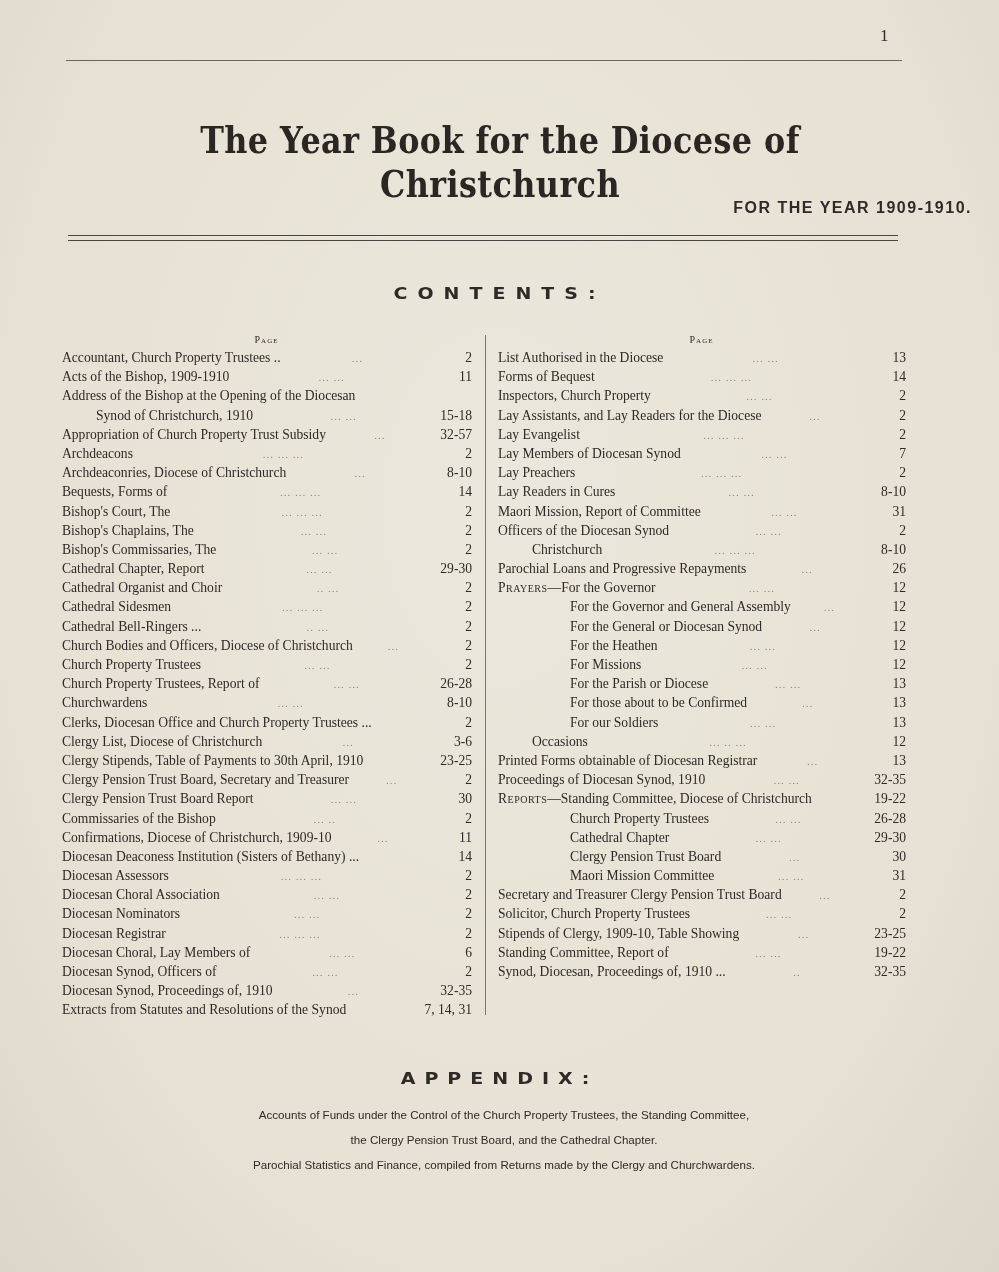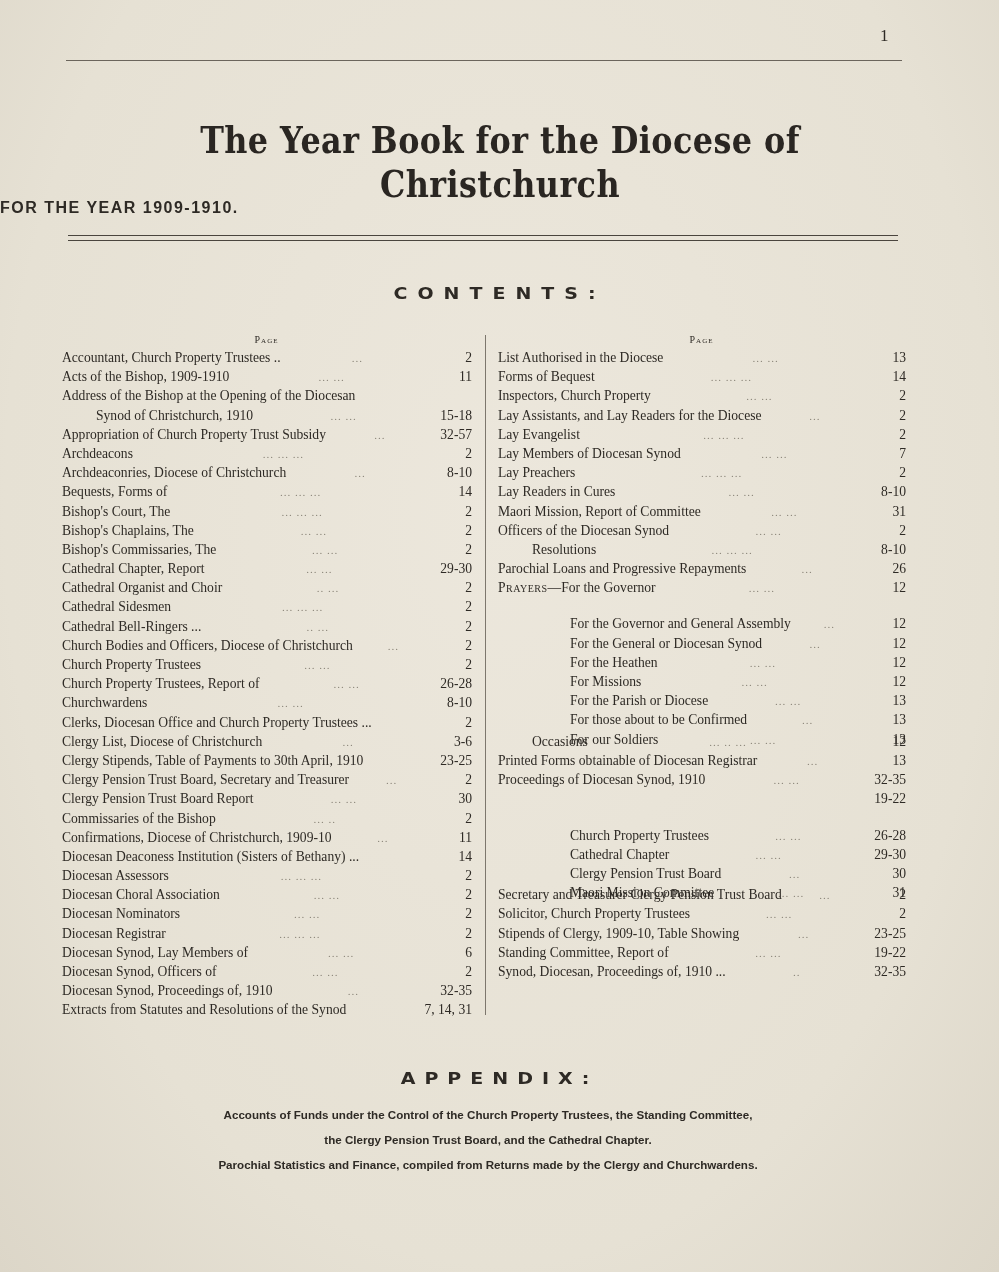--- a/index.html
+++ b/index.html
@@ -13,47 +13,47 @@
   .page { position: absolute; inset: 0; background: radial-gradient(ellipse at 50% 40%, #ece7dc 0%, #e6e1d4 70%, #dcd6c8 100%); }
   .pagenum { position: absolute; left: 880px; top: 26px; font-size: 17px; font-family: "Liberation Serif", serif; }
   .rule-top { position: absolute; left: 66px; top: 60px; width: 836px; border-top: 1px solid #6b655c; }
   .title {
     position: absolute; left: 60px; top: 118px; width: 880px; text-align: center;
     font-family: "DejaVu Serif", serif; font-weight: bold; font-size: 37px; letter-spacing: 0.5px;
     transform: scaleX(0.86); transform-origin: center;
     color: #2a2622;
   }
   .subtitle {
-    position: absolute; left: 0; top: 199px; width: 972px; text-align: left;
+    position: absolute; left: 0; top: 199px; width: 972px; text-align: right;
     font-family: "Liberation Sans", sans-serif; font-weight: bold; font-size: 16px; letter-spacing: 1.5px;
   }
   .double-rule { position: absolute; left: 68px; top: 235px; width: 830px; height: 4px; border-top: 1.5px solid #4a453e; border-bottom: 1px solid #4a453e; }
   .contents-h {
     position: absolute; left: 0; top: 282px; width: 999px; text-align: center;
     font-family: "DejaVu Sans", sans-serif; font-weight: bold; font-size: 19px; letter-spacing: 10px;
     transform: scaleY(0.8);
   }
   .col-divider { position: absolute; left: 485px; top: 335px; height: 680px; border-left: 1px solid #7d776d; }
   .col { position: absolute; font-family: "Liberation Serif", serif; font-size: 13.6px; }
   .col.left { left: 62px; top: 332px; width: 410px; }
   .col.right { left: 498px; top: 332px; width: 408px; }
   .page-head { text-align: center; font-size: 10px; letter-spacing: 1px; font-variant: small-caps; height: 16px; line-height: 16px; padding-right: 1px; }
   .row { display: flex; align-items: baseline; height: 19.2px; line-height: 19.2px; white-space: nowrap; }
   .row .t { flex: 0 0 auto; }
   .row .d { flex: 1 1 auto; text-align: center; color: #8a8478; font-size: 11px; letter-spacing: 1px; overflow: hidden; }
   .row .p { flex: 0 0 auto; text-align: right; min-width: 38px; }
-  .row.indent2 .t { padding-left: 72px; margin-top: 17px; }
+  .row.indent2 .t { padding-left: 72px; }
   .row.cont .t { padding-left: 34px; }
   .lead { font-variant: small-caps; letter-spacing: 0.5px; }
   .appendix-h {
     position: absolute; left: 0; top: 1067px; width: 999px; text-align: center;
     font-family: "DejaVu Sans", sans-serif; font-weight: bold; font-size: 19px; letter-spacing: 9px;
     transform: scaleY(0.8);
   }
-  .appendix-lines { position: absolute; left: 0; top: 1102px; width: 976px; text-align: center; font-family: "Liberation Sans", sans-serif; font-size: 11.6px; font-weight: bold; }
+  .appendix-lines { position: absolute; left: 16px; top: 1102px; width: 976px; text-align: center; font-family: "Liberation Sans", sans-serif; font-size: 11.6px; font-weight: normal; }
   .appendix-lines div { height: 25px; line-height: 25px; }
 </style>
 </head>
 <body>
 
 <div class="page">
   <div class="pagenum">1</div>
   <div class="rule-top"></div>
   <div class="title">The Year Book for the Diocese of Christchurch</div>
   <div class="subtitle">FOR THE YEAR 1909-1910.</div>
@@ -212,21 +212,21 @@
           <span class="t">Diocesan Nominators</span>
           <span class="d">...           ...</span>
           <span class="p">2</span>
         </div>
         <div class="row">
           <span class="t">Diocesan Registrar</span>
           <span class="d">...        ...        ...</span>
           <span class="p">2</span>
         </div>
         <div class="row">
-          <span class="t">Diocesan Synod, Lay Members of</span>
+          <span class="t">Diocesan Choral, Lay Members of</span>
           <span class="d">...           ...</span>
           <span class="p">6</span>
         </div>
         <div class="row">
           <span class="t">Diocesan Synod, Officers of</span>
           <span class="d">...           ...</span>
           <span class="p">2</span>
         </div>
         <div class="row">
           <span class="t">Diocesan Synod, Proceedings of, 1910</span>
@@ -288,21 +288,21 @@
           <span class="t">Maori Mission, Report of Committee</span>
           <span class="d">...           ...</span>
           <span class="p">31</span>
         </div>
         <div class="row">
           <span class="t">Officers of the Diocesan Synod</span>
           <span class="d">...           ...</span>
           <span class="p">2</span>
         </div>
         <div class="row cont">
-          <span class="t">Resolutions</span>
+          <span class="t">Christchurch</span>
           <span class="d">...        ...        ...</span>
           <span class="p">8-10</span>
         </div>
         <div class="row">
           <span class="t">Parochial Loans and Progressive Repayments</span>
           <span class="d">...</span>
           <span class="p">26</span>
         </div>
         <div class="row">
           <span class="t"><span class="lead">Prayers</span><span>—For the Governor</span></span>
@@ -353,20 +353,21 @@
           <span class="t">Printed Forms obtainable of Diocesan Registrar</span>
           <span class="d">...</span>
           <span class="p">13</span>
         </div>
         <div class="row">
           <span class="t">Proceedings of Diocesan Synod, 1910</span>
           <span class="d">...        ...</span>
           <span class="p">32-35</span>
         </div>
         <div class="row">
+          <span class="t"><span class="lead">Reports</span><span>—Standing Committee, Diocese of Christchurch</span></span>
           <span class="d"></span>
           <span class="p">19-22</span>
         </div>
         <div class="row indent2">
           <span class="t">Church Property Trustees</span>
           <span class="d">...        ...</span>
           <span class="p">26-28</span>
         </div>
         <div class="row indent2">
           <span class="t">Cathedral Chapter</span>

